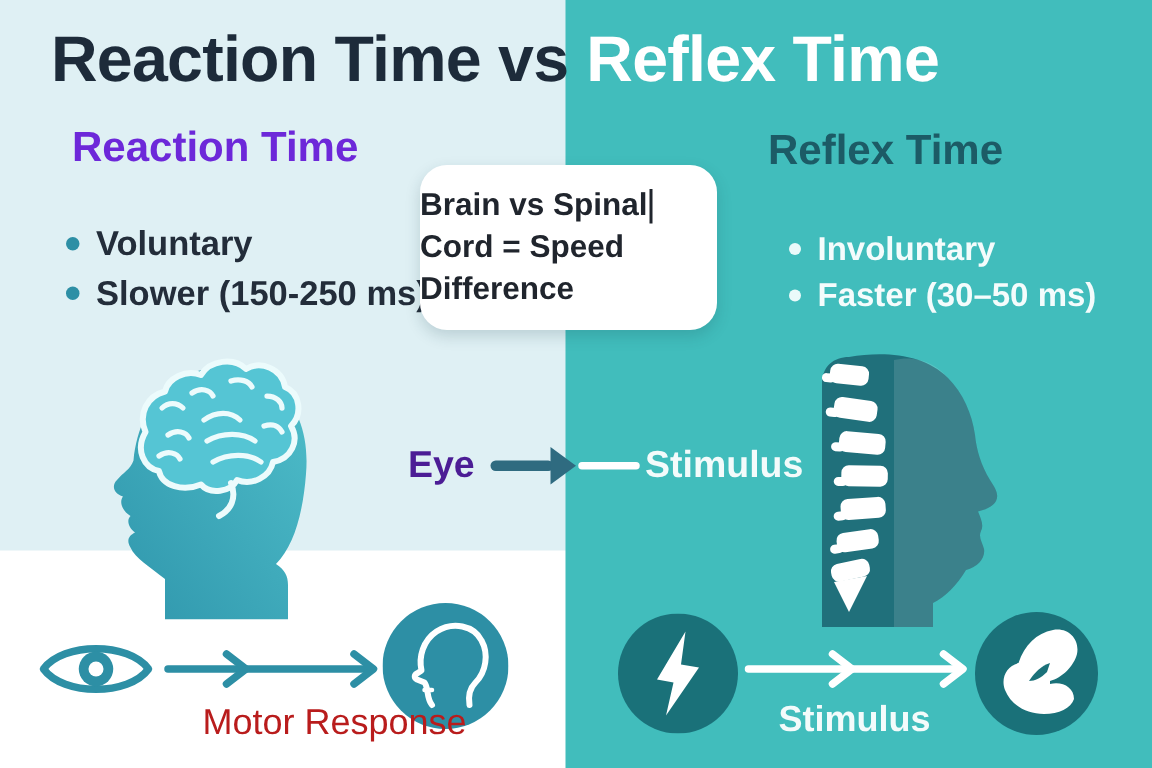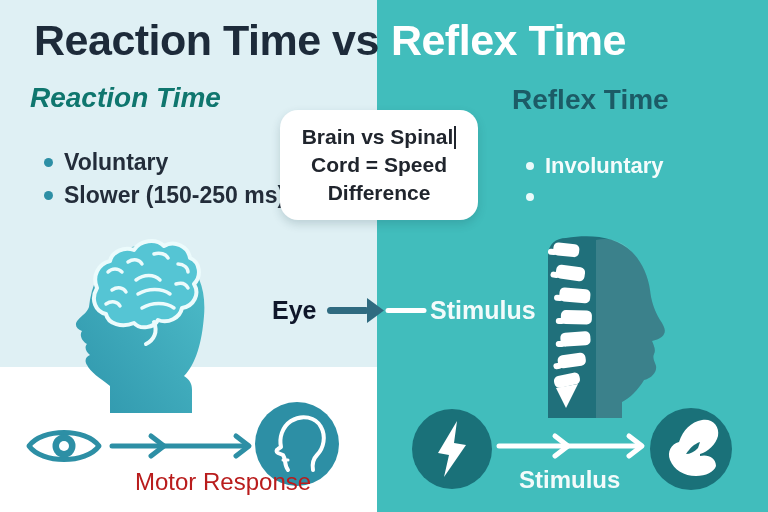--- a/index.html
+++ b/index.html
@@ -7,41 +7,41 @@
   body { font-family:"Liberation Sans", sans-serif; overflow:hidden; }
   #stage { position:relative; width:768px; height:367px; background:#dff0f4; }
 
   .right-bg { position:absolute; left:377px; top:0; width:391px; height:512px; background:#41bdbc; }
 
   .title { position:absolute; left:34px; top:16px; width:720px; font-size:43px; font-weight:bold; letter-spacing:-0.5px; white-space:nowrap; }
   .title .t-dark { color:#1d2b3a; }
   .title .t-light { color:#ffffff; margin-left:12px; }
 
   .col-heading { position:absolute; font-size:28px; font-weight:bold; }
-  .heading-left { left:30px; top:82px; color:#0f766e;font-style:italic; }
+  .heading-left { left:48px; top:82px; color:#6d28d9; }
   .heading-right { left:512px; top:84px; color:#1c5b66; }
 
   ul.bullets { position:absolute; list-style:none;margin-top:24px; }
   ul.bullets li { display:flex; align-items:center; }
   ul.bullets .dot { border-radius:50%; flex:0 0 auto; }
 
   .bullets-left { left:44px; top:122px; }
   .bullets-left li { height:33px; font-size:23px; font-weight:600; color:#232d3a; }
   .bullets-left .dot { width:9px; height:9px; background:#2d8fa5; margin-right:11px; }
 
   .bullets-right { left:526px; top:126px; }
   .bullets-right li { height:31px; font-size:22px; font-weight:600; color:#f4fcfc;text-align:center; }
   .bullets-right .dot { width:8px; height:8px; background:#eafafa; margin-right:11px; }
 
-  .center-box { position:absolute; left:280px; top:110px; width:198px; height:110px; background:#ffffff; border-radius:18px; box-shadow:0 4px 10px rgba(20,60,70,0.18); display:flex; flex-direction:column; justify-content:center; align-items:center; }
+  .center-box { position:absolute; left:280px; top:110px; width:198px; height:110px; background:#ffffff; border-radius:18px; box-shadow:0 4px 10px rgba(20,60,70,0.18); display:flex; flex-direction:column; justify-content:center; }
   .center-box .line { font-size:21px; line-height:28px; font-weight:bold; color:#20252d; display:flex; align-items:center; }
   .cursor-bar { display:inline-block; width:2px; height:23px; background:#20252d; margin-left:1px; }
 
   .mid-label { position:absolute; top:296px; font-size:25px; font-weight:bold; }
-  .mid-eye { left:272px; color:#0f172a; }
+  .mid-eye { left:272px; color:#4c1d95; }
   .mid-stimulus { left:430px; color:#f3fbfb; }
 
   .flow-label-left { position:absolute; left:135px; top:468px; font-size:24px; font-weight:normal; color:#b91c1c; z-index:5; }
   .flow-label-right { position:absolute; left:519px; top:466px; font-size:24px; font-weight:600; color:#f3fbfb; z-index:5; }
 
   svg { position:absolute; display:block; }
 </style>
 </head>
 <body>
 
@@ -66,20 +66,21 @@
   </ul>
 
   <div class="col-heading heading-right">Reflex Time</div>
   <ul class="bullets bullets-right">
     <li>
         <span class="dot"></span>
         <span>Involuntary</span>
       </li>
     <li>
         <span class="dot"></span>
+        <span>Faster (30–50 ms)</span>
       </li>
   </ul>
 
   <div class="center-box">
     <div class="line">
         <span>Brain vs Spinal</span>
         <span class="cursor-bar"></span>
       </div>
     <div class="line">Cord = Speed</div>
     <div class="line">Difference</div>

